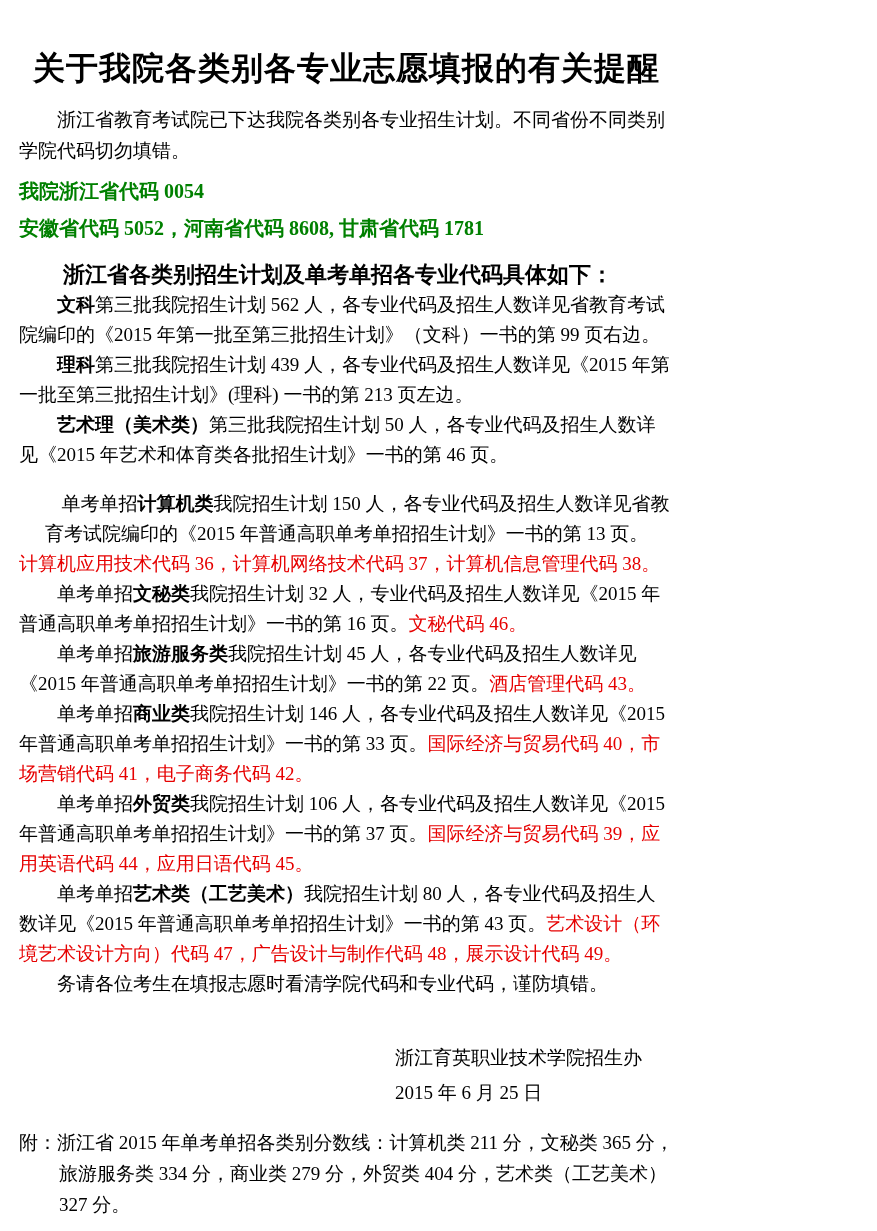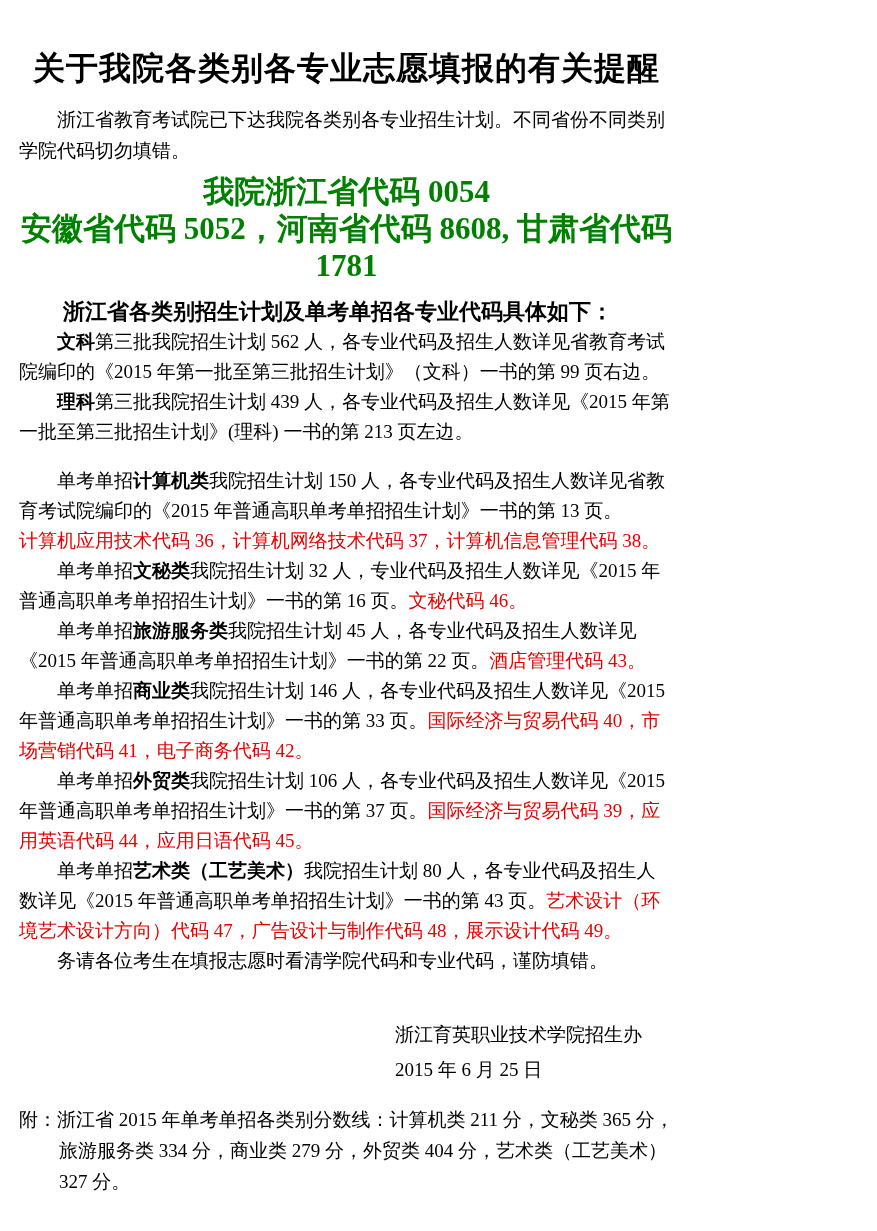--- a/index.html
+++ b/index.html
@@ -33,41 +33,40 @@
     letter-spacing:1px;
   }
   .intro{
     margin:14px 0 0 0;
     font-size:19px;
     line-height:31px;
     text-indent:2em;
   }
   .province-codes{
     margin-top:7px;
-    text-align:center;
     color:var(--green);
     font-weight:bold;
-    font-size:31px;
+    font-size:20px;
     line-height:37px;
   }
   .section-heading{
     margin:13px 0 0 0;
     font-size:22px;
     font-weight:bold;
     line-height:30px;
     text-indent:2em;
   }
   .body-paragraphs p.para{
     margin:0;
     font-size:19px;
     line-height:30px;
     text-indent:2em;
   }
   .body-paragraphs p.para.no-indent{text-indent:0;}
-  .body-paragraphs p.para.space-before{margin-top:19px;}
+  .body-paragraphs p.para.space-before{margin-top:19px;text-align:center;}
   .bold{font-weight:bold;}
   .red{color:var(--red);}
   .signature{
     margin:41px 32px 0 auto;
     width:fit-content;
     font-size:19px;
     line-height:35px;
   }
   .appendix{
     margin-top:17px;
@@ -90,20 +89,21 @@
   <div class="province-codes">
     <div>我院浙江省代码 0054</div>
     <div>安徽省代码 5052，河南省代码 8608, 甘肃省代码 1781</div>
   </div>
 
   <p class="section-heading">浙江省各类别招生计划及单考单招各专业代码具体如下：</p>
 
   <div class="body-paragraphs">
       <p class="para"><span class="bold">文科</span><span>第三批我院招生计划 562 人，各专业代码及招生人数详见省教育考试院编印的《2015 年第一批至第三批招生计划》（文科）一书的第 99 页右边。</span></p>
       <p class="para"><span class="bold">理科</span><span>第三批我院招生计划 439 人，各专业代码及招生人数详见《2015 年第一批至第三批招生计划》(理科) 一书的第 213 页左边。</span></p>
+      <p class="para"><span class="bold">艺术理（美术类）</span><span>第三批我院招生计划 50 人，各专业代码及招生人数详见《2015 年艺术和体育类各批招生计划》一书的第 46 页。</span></p>
       <p class="para space-before"><span>单考单招</span><span class="bold">计算机类</span><span>我院招生计划 150 人，各专业代码及招生人数详见省教育考试院编印的《2015 年普通高职单考单招招生计划》一书的第 13 页。</span></p>
       <p class="para no-indent"><span class="red">计算机应用技术代码 36，计算机网络技术代码 37，计算机信息管理代码 38。</span></p>
       <p class="para"><span>单考单招</span><span class="bold">文秘类</span><span>我院招生计划 32 人，专业代码及招生人数详见《2015 年普通高职单考单招招生计划》一书的第 16 页。</span><span class="red">文秘代码 46。</span></p>
       <p class="para"><span>单考单招</span><span class="bold">旅游服务类</span><span>我院招生计划 45 人，各专业代码及招生人数详见《2015 年普通高职单考单招招生计划》一书的第 22 页。</span><span class="red">酒店管理代码 43。</span></p>
       <p class="para"><span>单考单招</span><span class="bold">商业类</span><span>我院招生计划 146 人，各专业代码及招生人数详见《2015 年普通高职单考单招招生计划》一书的第 33 页。</span><span class="red">国际经济与贸易代码 40，市场营销代码 41，电子商务代码 42。</span></p>
       <p class="para"><span>单考单招</span><span class="bold">外贸类</span><span>我院招生计划 106 人，各专业代码及招生人数详见《2015 年普通高职单考单招招生计划》一书的第 37 页。</span><span class="red">国际经济与贸易代码 39，应用英语代码 44，应用日语代码 45。</span></p>
       <p class="para"><span>单考单招</span><span class="bold">艺术类（工艺美术）</span><span>我院招生计划 80 人，各专业代码及招生人数详见《2015 年普通高职单考单招招生计划》一书的第 43 页。</span><span class="red">艺术设计（环境艺术设计方向）代码 47，广告设计与制作代码 48，展示设计代码 49。</span></p>
       <p class="para"><span>务请各位考生在填报志愿时看清学院代码和专业代码，谨防填错。</span></p>
     </div>
 

